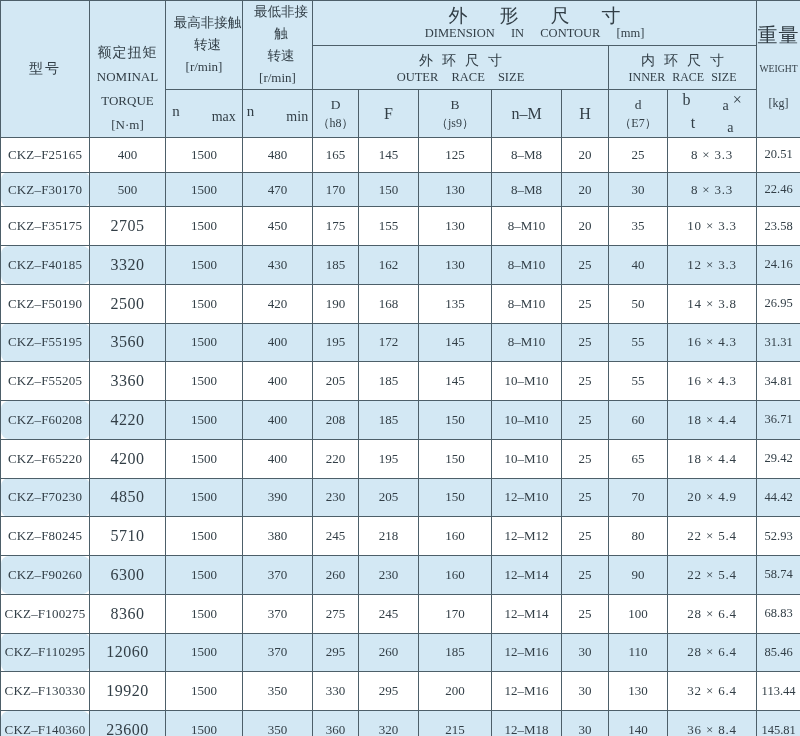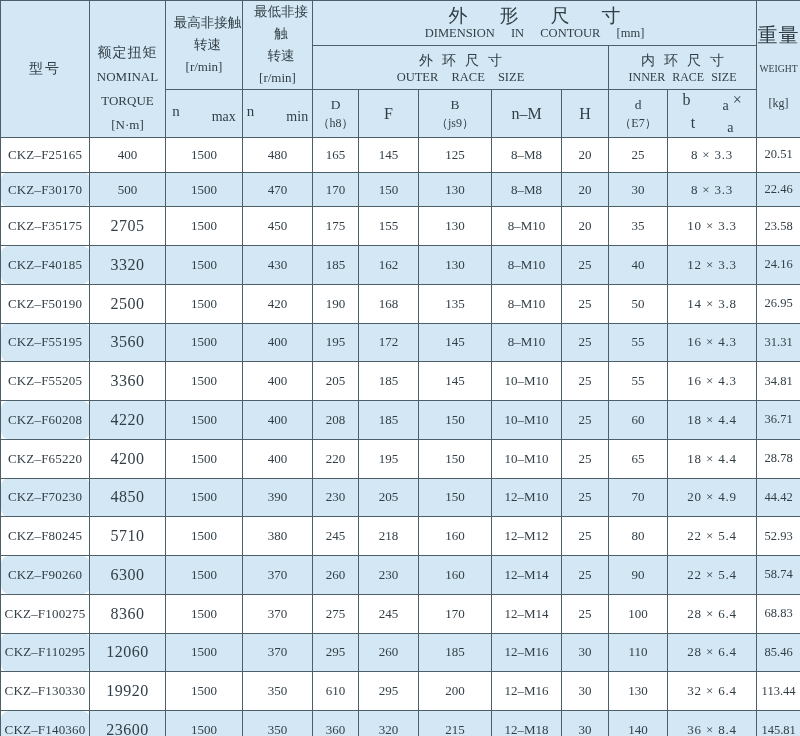--- a/index.html
+++ b/index.html
@@ -258,21 +258,21 @@
           <td class="col-torque">4200</td>
           <td class="col-nmax">1500</td>
           <td class="col-nmin">400</td>
           <td class="col-D">220</td>
           <td class="col-F">195</td>
           <td class="col-B">150</td>
           <td class="col-nM">10–M10</td>
           <td class="col-H">25</td>
           <td class="col-d">65</td>
           <td class="col-bt">18 × 4.4</td>
-          <td class="col-weight">28.78</td>
+          <td class="col-weight">29.42</td>
         </tr>
         <tr>
           <td class="col-model">CKZ–F70230</td>
           <td class="col-torque">4850</td>
           <td class="col-nmax">1500</td>
           <td class="col-nmin">390</td>
           <td class="col-D">230</td>
           <td class="col-F">205</td>
           <td class="col-B">150</td>
           <td class="col-nM">12–M10</td>
@@ -335,21 +335,21 @@
           <td class="col-H">30</td>
           <td class="col-d">110</td>
           <td class="col-bt">28 × 6.4</td>
           <td class="col-weight">85.46</td>
         </tr>
         <tr>
           <td class="col-model">CKZ–F130330</td>
           <td class="col-torque">19920</td>
           <td class="col-nmax">1500</td>
           <td class="col-nmin">350</td>
-          <td class="col-D">610</td>
+          <td class="col-D">330</td>
           <td class="col-F">295</td>
           <td class="col-B">200</td>
           <td class="col-nM">12–M16</td>
           <td class="col-H">30</td>
           <td class="col-d">130</td>
           <td class="col-bt">32 × 6.4</td>
           <td class="col-weight">113.44</td>
         </tr>
         <tr>
           <td class="col-model">CKZ–F140360</td>

